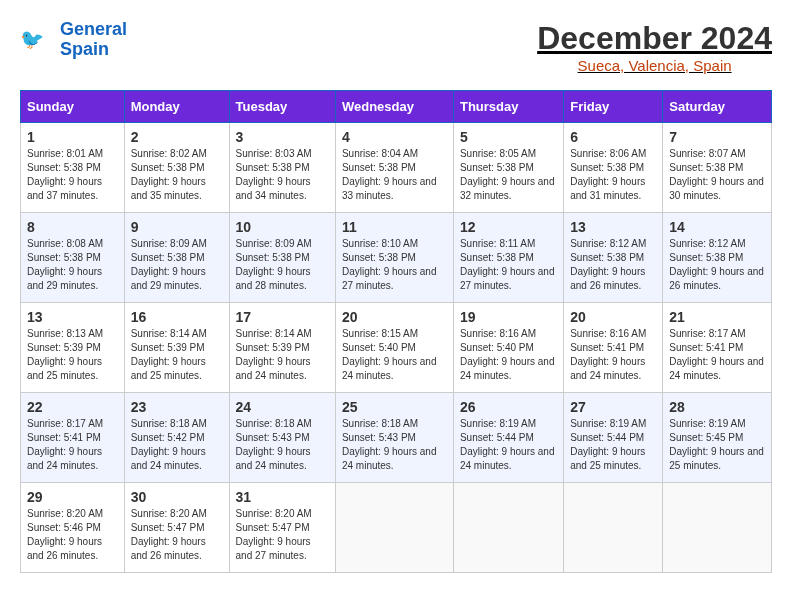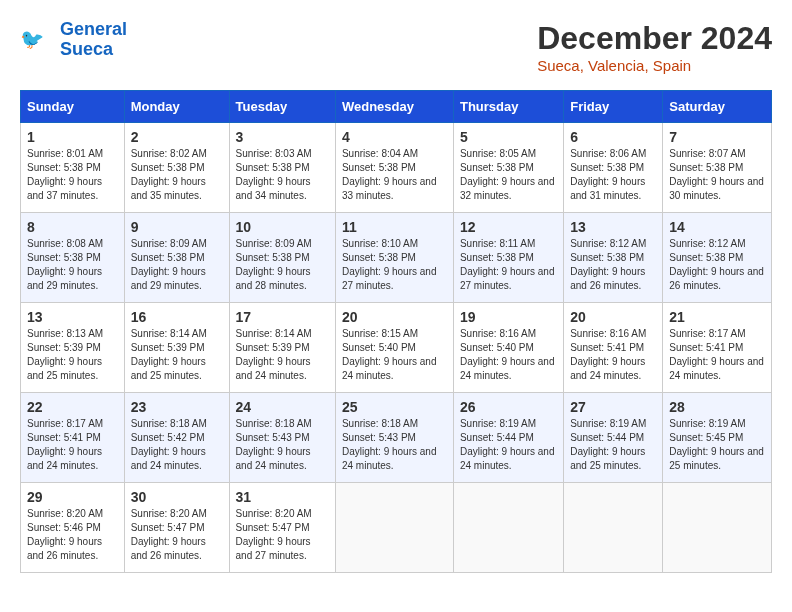--- a/index.html
+++ b/index.html
@@ -29,38 +29,39 @@
     }
     .logo-text span {
       color: #1565c0;
       margin-left: 8px;
     }
     .logo-bird {
       width: 28px;
       height: 28px;
     }
     .title-block {
-      text-align: left;
+      text-align: center;
+      text-decoration: underline;
     }
     .month-year {
       font-size: 32px;
       font-weight: bold;
       color: #333;
     }
     .location {
       font-size: 15px;
       color: #c2410c;
     }
     table {
       width: 100%;
       border-collapse: collapse;
       font-size: 11px;
     }
     thead tr {
-      background: #1d4ed8;
+      background: #6d28d9;
       color: #fff;
     }
     thead th {
       padding: 8px 6px;
       font-size: 13px;
       font-weight: bold;
       text-align: left;
       border: 1px solid #1565c0;
     }
     tbody tr {
@@ -95,21 +96,21 @@
 </head>
 <body>
 
 <div class="header">
   <div class="logo">
     <svg class="logo-bird" viewBox="0 0 40 40">
       <text x="0" y="28" font-size="28" fill="#1565c0">🐦</text>
     </svg>
     <div class="logo-text">
       <span>General</span><br>
-      <span style="color:#1565c0;">Sueca</span>
+      <span style="color:#1565c0;">Spain</span>
     </div>
   </div>
   <div class="title-block">
     <div class="month-year">December 2024</div>
     <div class="location">Sueca, Valencia, Spain</div>
   </div>
 </div>
 
 <table>
   <thead>

